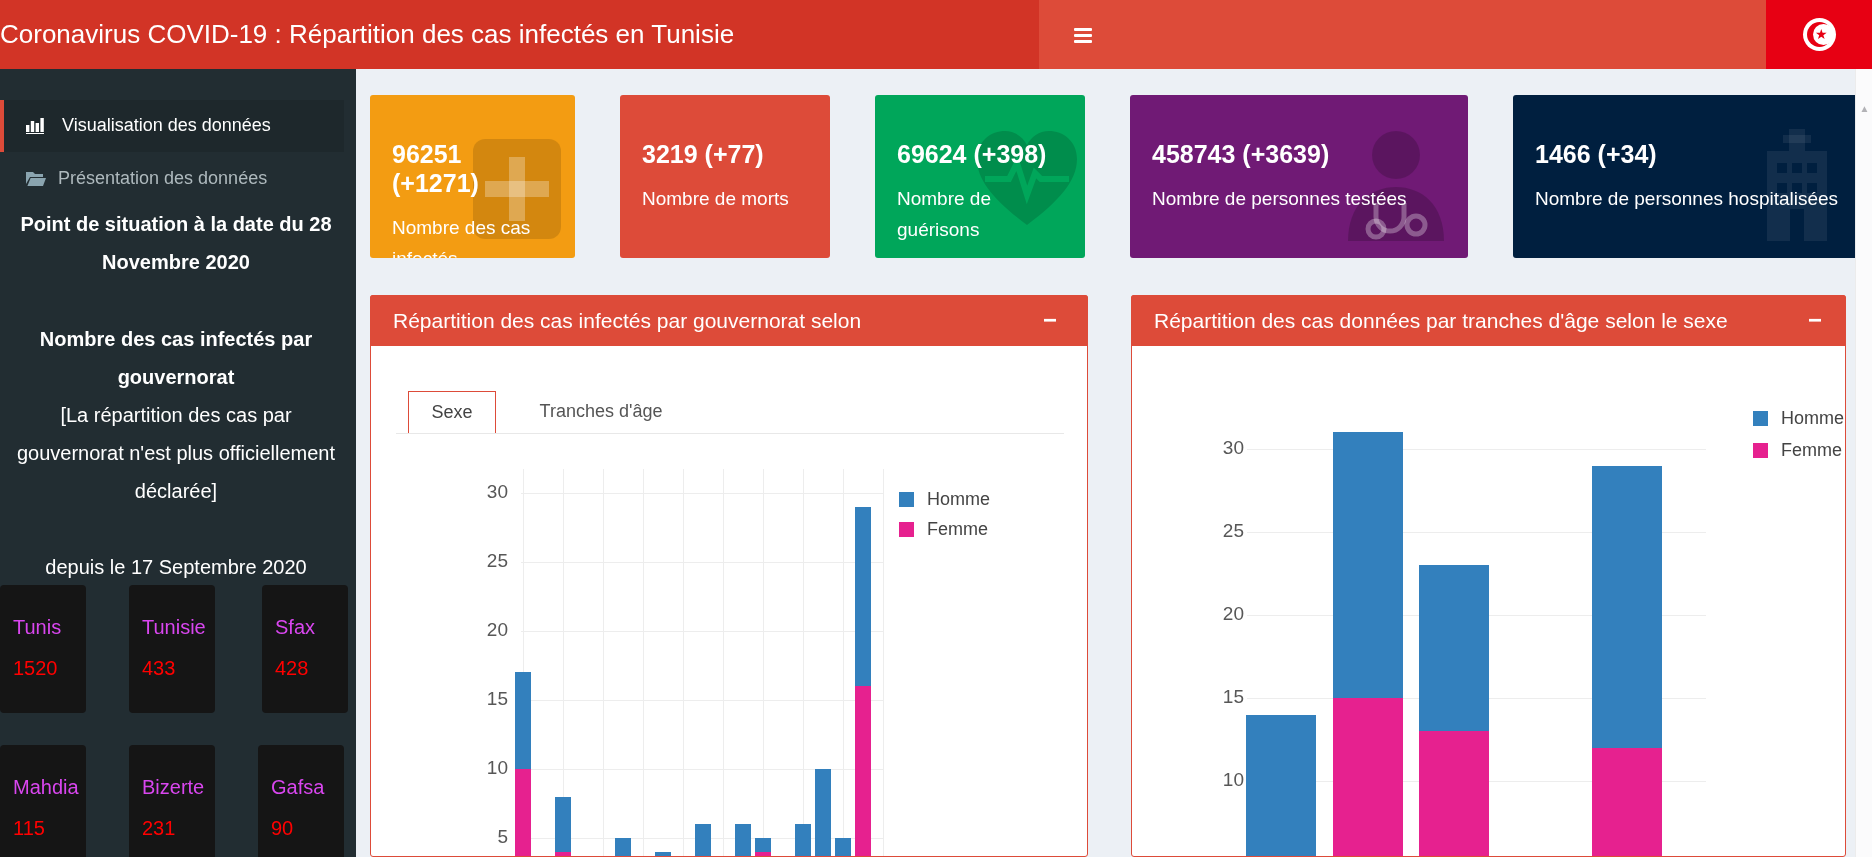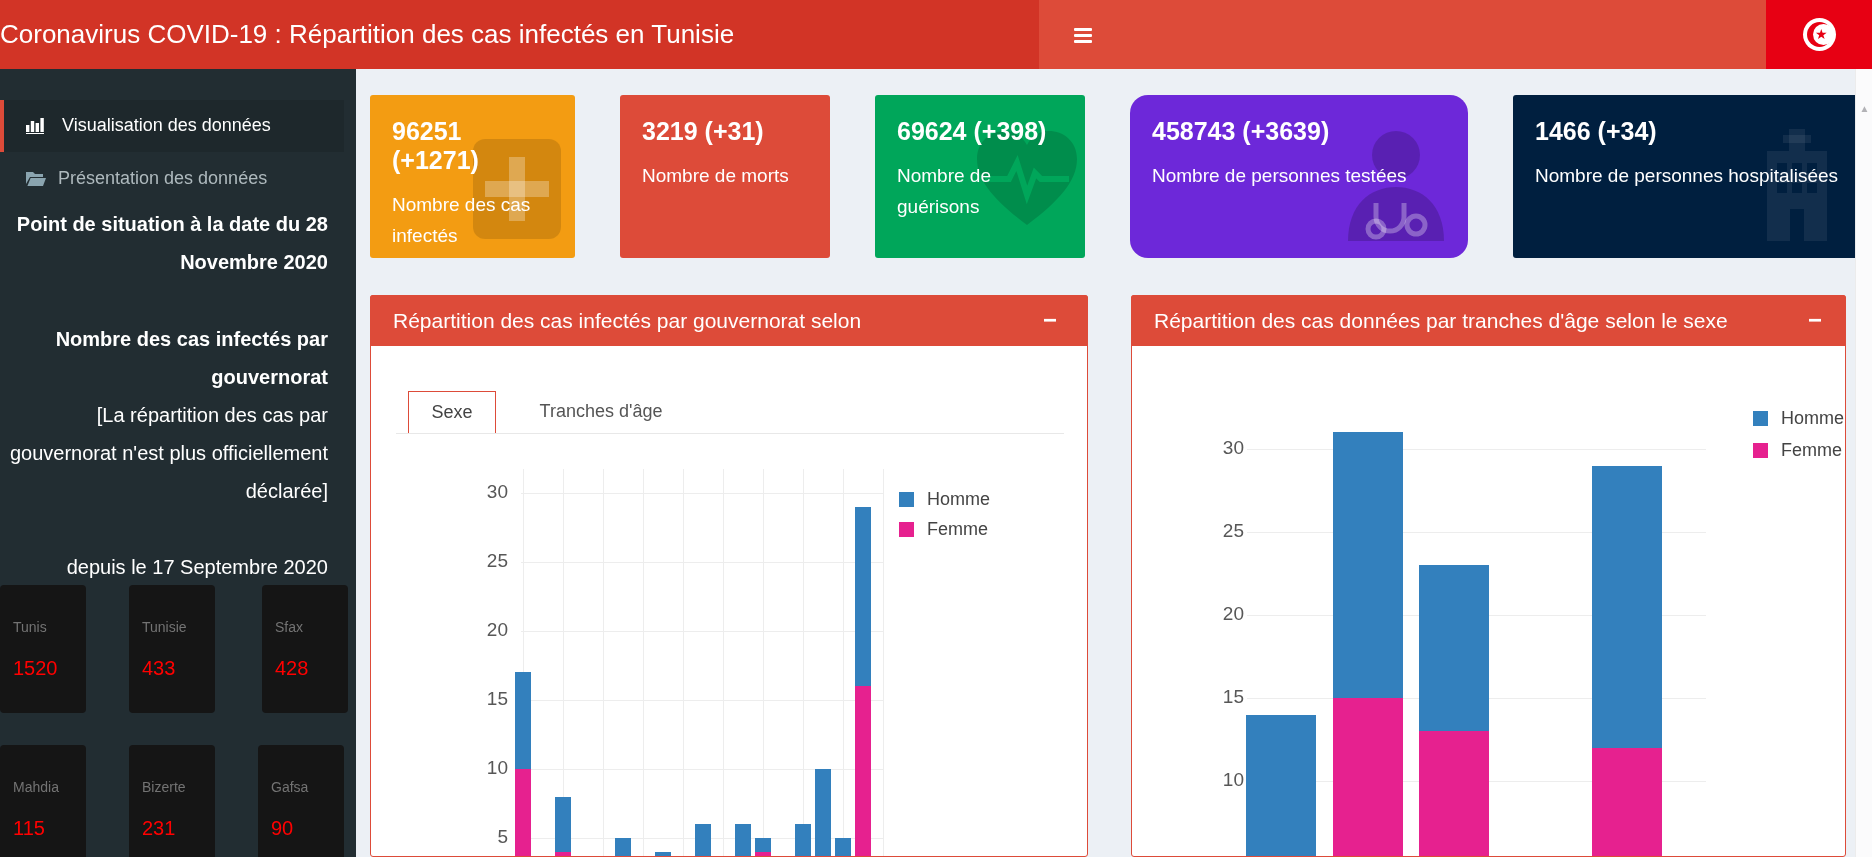--- a/index.html
+++ b/index.html
@@ -22,31 +22,31 @@
   .flag-white-disc { position:absolute; left:10px; top:6px; width:21px; height:21px; background:#fff; border-radius:50%; }
   .flag-star { position:absolute; left:12px; top:7px; color:#e70013; font-size:14px; line-height:19px; }
   
   .sidebar { position:absolute; left:0; top:69px; width:356px; height:788px; background:#222d32; color:#fff; }
   .side-item { position:absolute; left:0; width:344px; height:52px; cursor:pointer; }
   .side-item.active { background:#1e282c; border-left:4px solid #dd4b39; }
   .side-item .icon { position:absolute; left:26px; top:18px; }
   .side-item.active .icon { left:22px; }
   .side-item .lbl { position:absolute; left:58px; top:15px; font-size:18px; color:#fff; }
   .side-item.plain .lbl { color:#aeb9bd; }
-  .side-head { position:absolute; left:0; width:328px; text-align:right; color:#fff; font-size:20px; line-height:38px; }
+  .side-head { position:absolute; left:12px; width:328px; text-align:center; color:#fff; font-size:20px; line-height:38px; }
   .bold { font-weight:bold; }
   .tile { position:absolute; width:86px; height:128px; background:#151515; border-radius:4px; padding:30px 0 0 13px; }
-  .tile .t-name { color:#737373; font-size:14px; line-height:24px; }
+  .tile .t-name { color:#d946ef; font-size:20px; line-height:24px; }
   .tile .t-val  { color:#ff0000; font-size:20px; margin-top:18px; }
   
-  .card { position:absolute; top:95px; height:163px; border-radius:3px; color:#fff; padding:22px 22px 0 22px; overflow:hidden; }
+  .card { position:absolute; top:95px; height:163px; border-radius:3px; color:#fff; padding:45px 22px 0 22px; overflow:hidden; }
   .card .num { font-size:25px; font-weight:bold; position:relative; z-index:2; }
   .card .lbl { font-size:19px; line-height:31px; margin-top:14px; position:relative; z-index:2; }
   .c-orange{ background:#f39c12; } .c-red{ background:#dd4b39; } .c-green{ background:#00a65a; }
-  .c-blue{ background:#6d28d9;border-radius:18px; } .c-navy{ background:#001f3f; }
+  .c-blue{ background:#701a75; } .c-navy{ background:#001f3f; }
   .card .wicon { position:absolute; right:10px; top:28px; z-index:1; }
   
   .panel { position:absolute; top:295px; height:562px; background:#fff; border:1px solid #dd4b39; border-radius:3px; }
   .panel-head { position:absolute; left:-1px; top:-1px; height:51px; background:#dd4b39; border-radius:3px 3px 0 0;
                 color:#fff; font-size:21px; line-height:51px; padding-left:23px; white-space:nowrap; overflow:hidden; }
   .panel-min { position:absolute; top:8px; width:34px; height:34px; color:#fff; font-size:24px; font-weight:bold;
                text-align:center; line-height:32px; cursor:pointer; z-index:5; }
   .tab { position:absolute; font-size:18px; color:#555; text-align:center; cursor:pointer; }
   .tab.active { border:1px solid #dd4b39; background:#fff; color:#444; }
   .tab-underline { position:absolute; background:#e8e8e8; height:1px; }
@@ -143,21 +143,21 @@
     <div class="lbl">Nombre des cas infectés</div>
     <div class="wicon" style="right:12px;top:40px;">
       <svg width="92" height="108" viewBox="0 0 92 108">
           <rect x="2" y="4" width="88" height="100" rx="12" fill="rgba(0,0,0,0.13)"></rect>
           <rect x="38" y="22" width="16" height="64" fill="rgba(255,255,255,0.28)"></rect>
           <rect x="14" y="46" width="64" height="16" fill="rgba(255,255,255,0.28)"></rect>
         </svg>
     </div>
   </div>
   <div class="card c-red" style="left:620px;width:210px;">
-    <div class="num">3219 (+31)</div>
+    <div class="num">3219 (+77)</div>
     <div class="lbl">Nombre de morts</div>
   </div>
   <div class="card c-green" style="left:875px;width:210px;">
     <div class="num">69624 (+398)</div>
     <div class="lbl">Nombre de guérisons</div>
     <div class="wicon" style="right:6px;top:34px;">
       <svg width="104" height="100" viewBox="0 0 104 100">
           <path fill="rgba(0,0,0,0.15)" d="M52 96 C20 72 2 52 2 30 C2 12 16 2 30 2 C40 2 48 8 52 16 C56 8 64 2 74 2 C88 2 102 12 102 30 C102 52 84 72 52 96z"></path>
           <polyline points="10,50 34,50 42,34 52,66 60,44 66,50 94,50" fill="none" stroke="#00a65a" stroke-width="6"></polyline>
         </svg>

